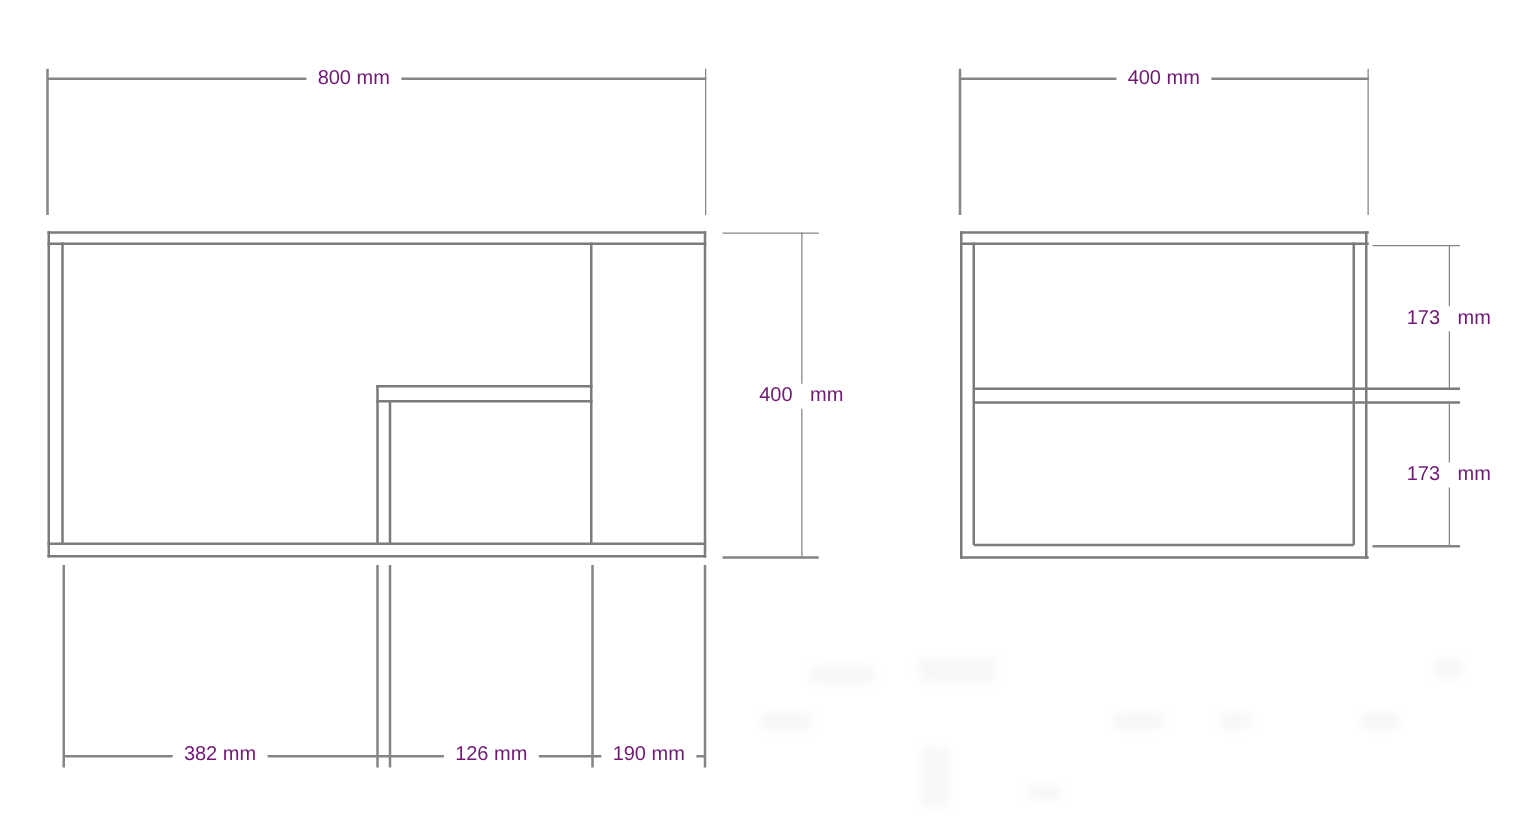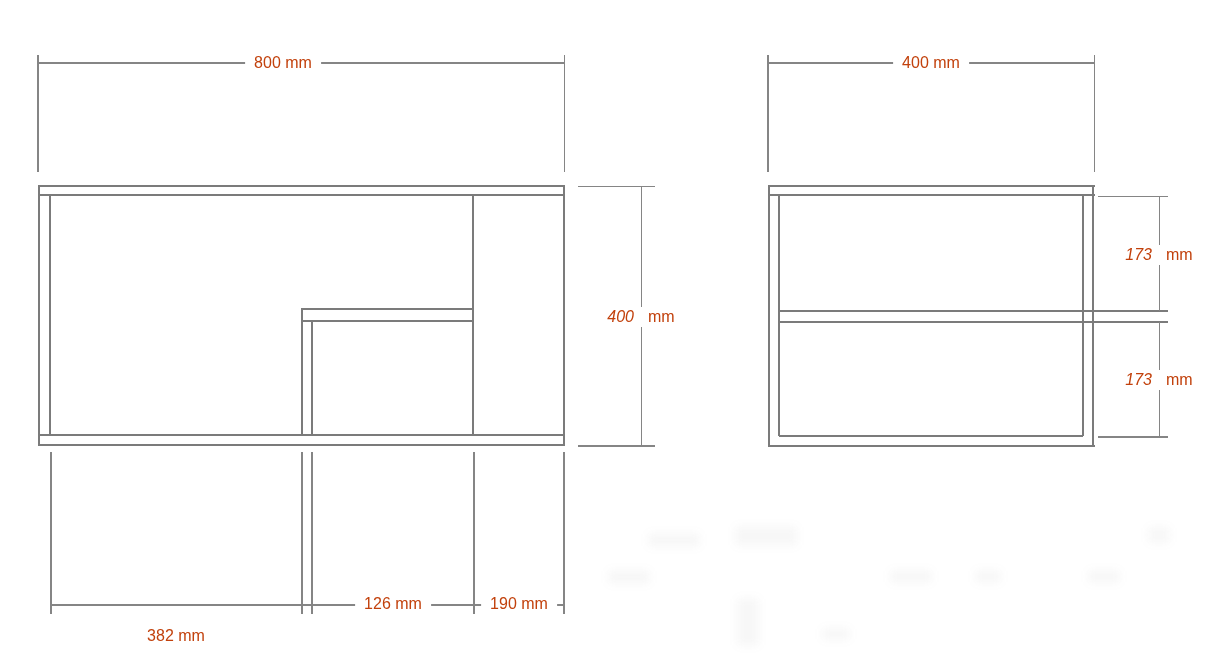--- a/index.html
+++ b/index.html
@@ -15,28 +15,28 @@
   .h{height:2px;}
   .v{width:2px;}
   .dim{background:#858585;}
   .dim.h{height:1.5px;}
   .dim.v{width:1.5px;}
   
   .lbl{
     position:absolute;
     transform:translate(-50%,-50%);
     background:#ffffff;
-    color:#c2410c;
+    color:#701a75;
     font-size:16px;
     line-height:20px;
     white-space:nowrap;
     padding:0 9px;
     text-align:center;
   }
-  .lbl .gap-val{margin-right:7px;font-style:italic;}
+  .lbl .gap-val{margin-right:7px;}
   .lbl .gap-unit{margin-left:7px;text-align:center;}
   
   .smudge{
     position:absolute;
     background:rgba(90,90,90,0.05);
     filter:blur(4px);
     border-radius:4px;
   }
 </style>
 </head>
@@ -62,21 +62,21 @@
   <div class="ln h" style="left:301px;top:320px;width:173px;"></div>
   <div class="ln v" style="left:301px;top:308px;height:128px;"></div>
   <div class="ln v" style="left:311px;top:320px;height:116px;"></div>
 
   <div class="ln dim v" style="left:50px;top:452px;height:162px;"></div>
   <div class="ln dim v" style="left:301px;top:452px;height:162px;"></div>
   <div class="ln dim v" style="left:311px;top:452px;height:162px;"></div>
   <div class="ln dim v" style="left:473px;top:452px;height:162px;"></div>
   <div class="ln dim v" style="left:563px;top:452px;height:162px;"></div>
   <div class="ln dim h" style="left:51px;top:604px;width:513px;"></div>
-  <div class="lbl" style="left:176px;top:604px;margin-top:32px;"><span>382 mm</span></div>
+  <div class="lbl" style="left:176px;top:604px;"><span>382 mm</span></div>
   <div class="lbl" style="left:393px;top:604px;"><span>126 mm</span></div>
   <div class="lbl" style="left:519px;top:604px;"><span>190 mm</span></div>
 
   <div class="ln dim h" style="left:578px;top:185.5px;width:77px;"></div>
   <div class="ln dim h" style="left:578px;top:445px;width:77px;"></div>
   <div class="ln dim v" style="left:640.5px;top:186px;height:260px;"></div>
   <div class="lbl" style="left:641px;top:317px;"><span class="gap-val">400</span><span class="gap-unit">mm</span></div>
 
   <div class="ln dim v" style="left:767px;top:55px;height:117px;"></div>
   <div class="ln dim v" style="left:1093.5px;top:55px;height:117px;"></div>

